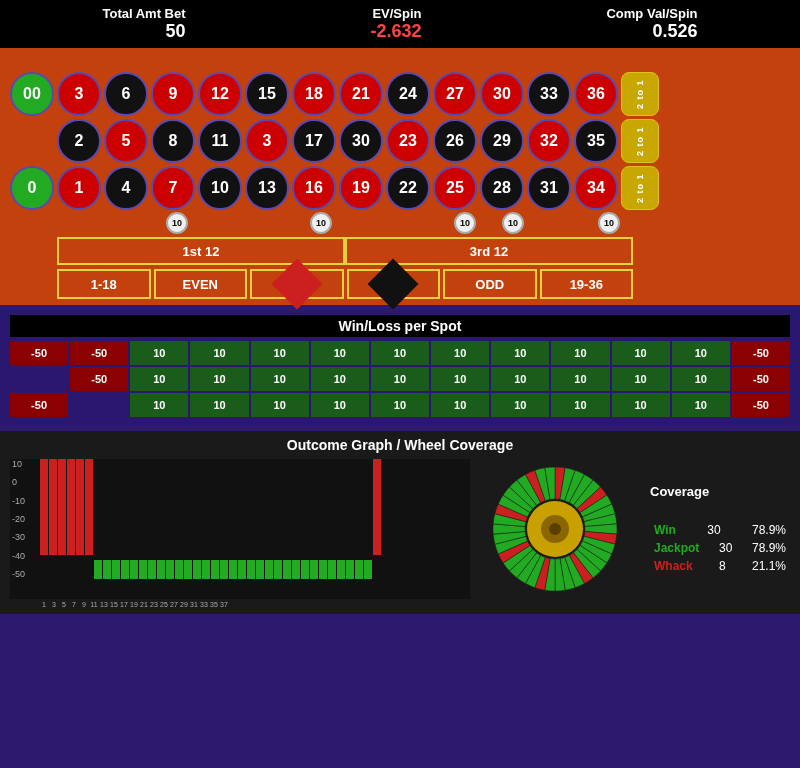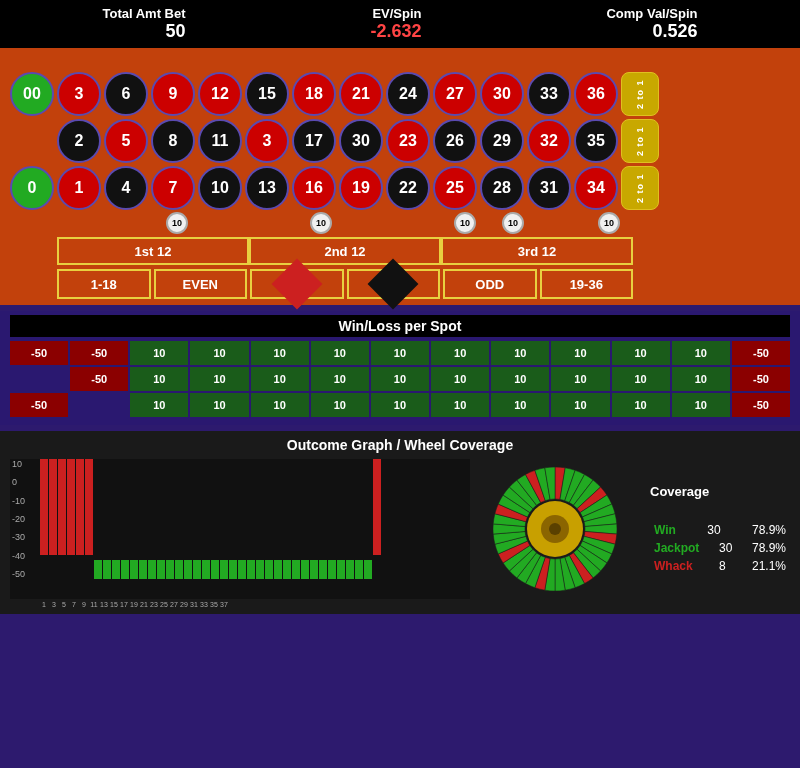--- a/index.html
+++ b/index.html
@@ -421,21 +421,20 @@
         <div class="chip">10</div>
       </div>
       <div class="chip-slot"></div>
       <div class="chip-slot">
         <div class="chip">10</div>
       </div>
     </div>
 
   <div class="dozen-wrapper">
     <div class="dozen-cell-box">1st 12</div>
-    <div class="dozen-cell-box">2nd 12</div>
     <div class="dozen-cell-box">3rd 12</div>
   </div>
 
   <div class="bottom-bets-wrapper">
     <div class="bottom-bet-box">1-18</div>
     <div class="bottom-bet-box">EVEN</div>
     <div class="bottom-bet-box">
       <div class="diamond-red"></div>
     </div>
     <div class="bottom-bet-box">

